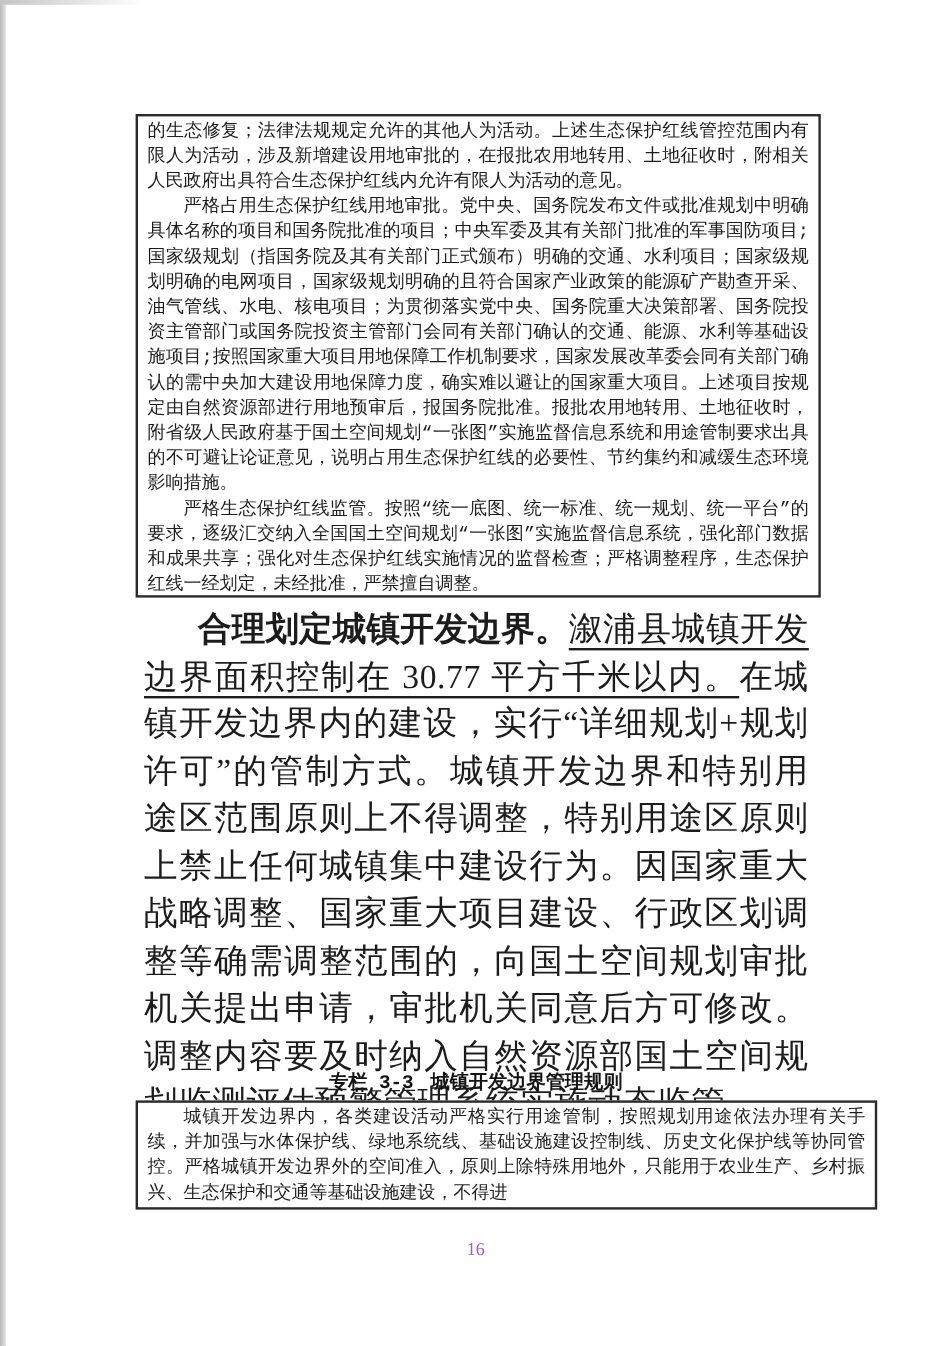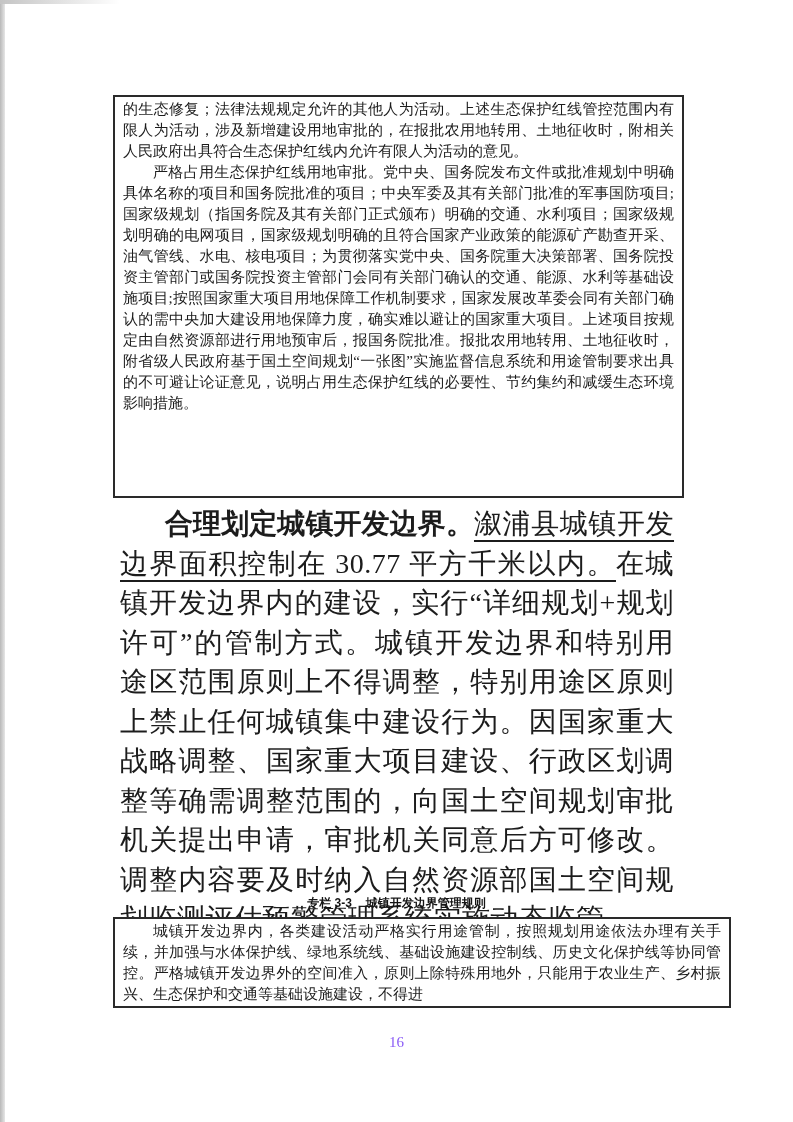--- a/index.html
+++ b/index.html
@@ -25,21 +25,21 @@
     position: absolute;
     border: 2px solid #2a2a2a;
     background: #ffffff;
     font-size: 15px;
     line-height: 21px;
     text-align: justify;
     padding: 2px 8px 3px 8px;
   }
   #box1 { left: 113px; top: 95px; width: 571px; height: 403px; }
   #box2 { left: 113px; top: 917px; width: 618px; height: 91px; overflow: hidden; }
-  .textbox p.indent { text-indent: 2em; }
+  .textbox p.indent { text-indent: 2em; font-family: Liberation Mono, monospace; }
   .main-para {
     position: absolute;
     left: 120px; top: 504px; width: 554px;
     font-size: 28px;
     line-height: 39.5px;
     text-align: justify;
     text-indent: 45px;
     letter-spacing: 0.5px;
   }
   .main-para .lead {
@@ -49,23 +49,23 @@
   }
   .main-para .underlined {
     text-decoration: underline;
     text-decoration-thickness: 1.5px;
     text-underline-offset: 7px;
   }
   .panel-header {
     position: absolute;
     left: 113px; top: 891px; width: 567px;
     text-align: center;
-    font-family: Liberation Sans, sans-serif;
+    font-family: Liberation Mono, monospace;
     font-weight: 700;
-    font-size: 12px;
+    font-size: 16px;
     line-height: 24px;
     color: #141414;
   }
   .panel-header .panel-label { margin-right: 14px; }
   .page-number {
     position: absolute;
     left: 0; top: 1034px; width: 100%;
     text-align: center;
     font-size: 15px;
     color: #8b5cf6;
@@ -73,20 +73,21 @@
 </style>
 </head>
 <body>
 
 <div class="scan-edge-left"></div>
 <div class="scan-edge-topleft"></div>
 
 <div id="box1" class="textbox">
   <p>的生态修复；法律法规规定允许的其他人为活动。上述生态保护红线管控范围内有限人为活动，涉及新增建设用地审批的，在报批农用地转用、土地征收时，附相关人民政府出具符合生态保护红线内允许有限人为活动的意见。</p>
   <p class="indent">严格占用生态保护红线用地审批。党中央、国务院发布文件或批准规划中明确具体名称的项目和国务院批准的项目；中央军委及其有关部门批准的军事国防项目;国家级规划（指国务院及其有关部门正式颁布）明确的交通、水利项目；国家级规划明确的电网项目，国家级规划明确的且符合国家产业政策的能源矿产勘查开采、油气管线、水电、核电项目；为贯彻落实党中央、国务院重大决策部署、国务院投资主管部门或国务院投资主管部门会同有关部门确认的交通、能源、水利等基础设施项目;按照国家重大项目用地保障工作机制要求，国家发展改革委会同有关部门确认的需中央加大建设用地保障力度，确实难以避让的国家重大项目。上述项目按规定由自然资源部进行用地预审后，报国务院批准。报批农用地转用、土地征收时，附省级人民政府基于国土空间规划“一张图”实施监督信息系统和用途管制要求出具的不可避让论证意见，说明占用生态保护红线的必要性、节约集约和减缓生态环境影响措施。</p>
+  <p class="indent">严格生态保护红线监管。按照“统一底图、统一标准、统一规划、统一平台”的要求，逐级汇交纳入全国国土空间规划“一张图”实施监督信息系统，强化部门数据和成果共享；强化对生态保护红线实施情况的监督检查；严格调整程序，生态保护红线一经划定，未经批准，严禁擅自调整。</p>
 </div>
 
 <p class="main-para"><span class="lead">合理划定城镇开发边界。</span><span class="underlined">溆浦县城镇开发边界面积控制在 30.77 平方千米以内。</span><span>在城镇开发边界内的建设，实行“详细规划+规划许可”的管制方式。城镇开发边界和特别用途区范围原则上不得调整，特别用途区原则上禁止任何城镇集中建设行为。因国家重大战略调整、国家重大项目建设、行政区划调整等确需调整范围的，向国土空间规划审批机关提出申请，审批机关同意后方可修改。调整内容要及时纳入自然资源部国土空间规划监测评估预警管理系统实施动态监管。</span></p>
 
 <div class="panel-header">
   <span class="panel-label">专栏 3-3</span><span>城镇开发边界管理规则</span>
 </div>
 
 <div id="box2" class="textbox">
   <p class="indent">城镇开发边界内，各类建设活动严格实行用途管制，按照规划用途依法办理有关手续，并加强与水体保护线、绿地系统线、基础设施建设控制线、历史文化保护线等协同管控。严格城镇开发边界外的空间准入，原则上除特殊用地外，只能用于农业生产、乡村振兴、生态保护和交通等基础设施建设，不得进</p>

